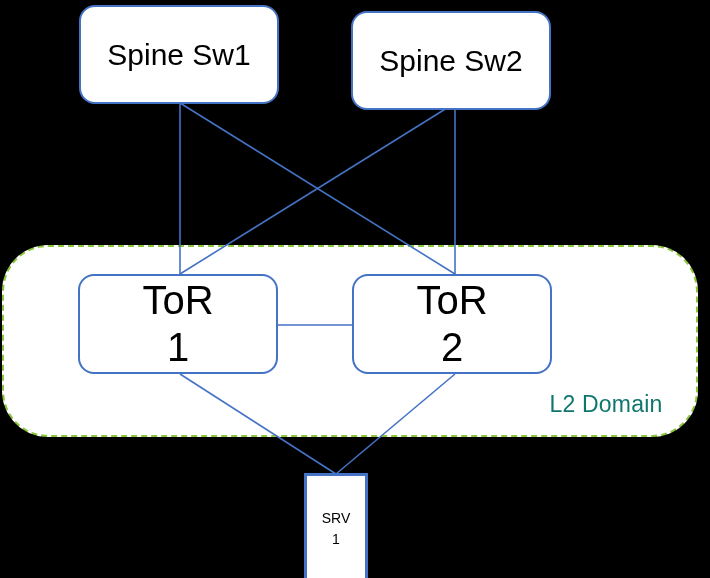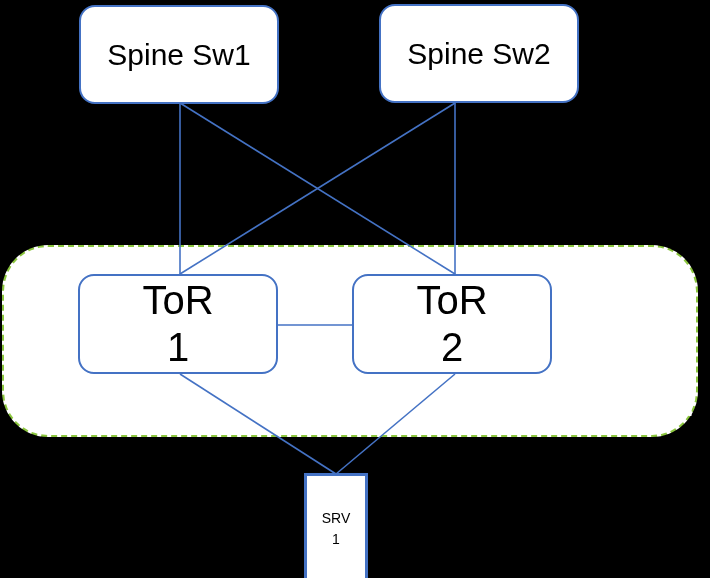--- a/index.html
+++ b/index.html
@@ -38,22 +38,22 @@
   }
   .l2-label {
     position: absolute;
     left: 520px;
     top: 385px;
     width: 172px;
     height: 38px;
     display: flex;
     align-items: center;
     justify-content: center;
-    color: #ffffff;
-    font-size: 36px;
+    color: #0f766e;
+    font-size: 23px;
     letter-spacing: 0.2px;
     white-space: nowrap;
   }
   .node {
     position: absolute;
     box-sizing: border-box;
     background: #FFFFFF;
     border: 2px solid #4472C4;
     display: flex;
     flex-direction: column;
@@ -65,21 +65,21 @@
   .node.rounded {
     border-radius: 16px;
   }
   .node-spine {
     width: 200px;
     height: 99px;
     font-size: 30px;
     line-height: 1.1;
   }
   #node-spine-1 { left: 79px; top: 5px; }
-  #node-spine-2 { left: 351px; top: 4px; margin-left: 28px; }
+  #node-spine-2 { left: 351px; top: 11px; }
   .node-tor {
     width: 200px;
     height: 100px;
     font-size: 40px;
     line-height: 1.18;
   }
   #node-tor-1 { left: 78px; top: 274px; }
   #node-tor-2 { left: 352px; top: 274px; }
   .node-srv {
     left: 304px;

